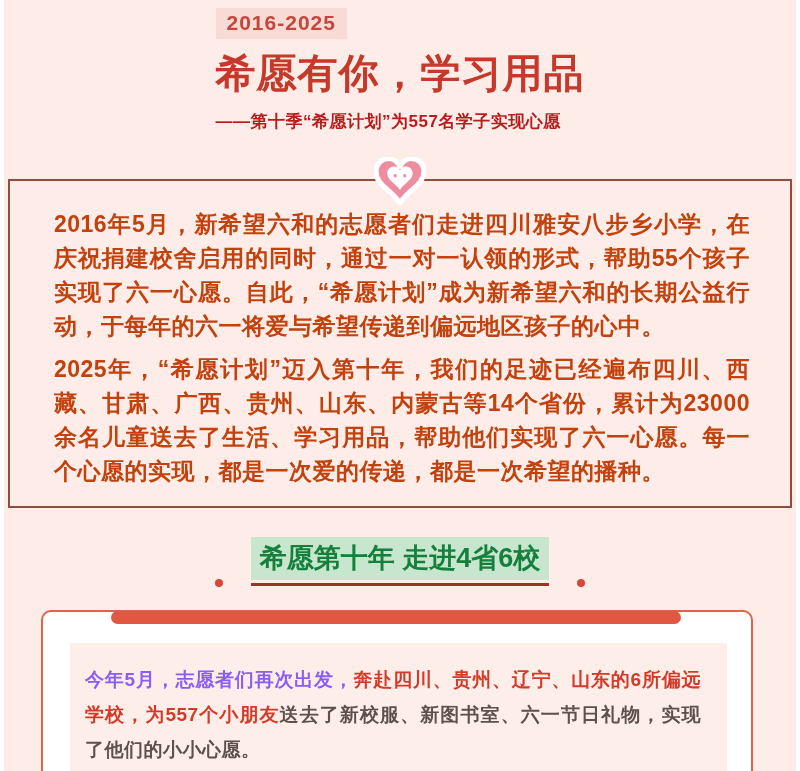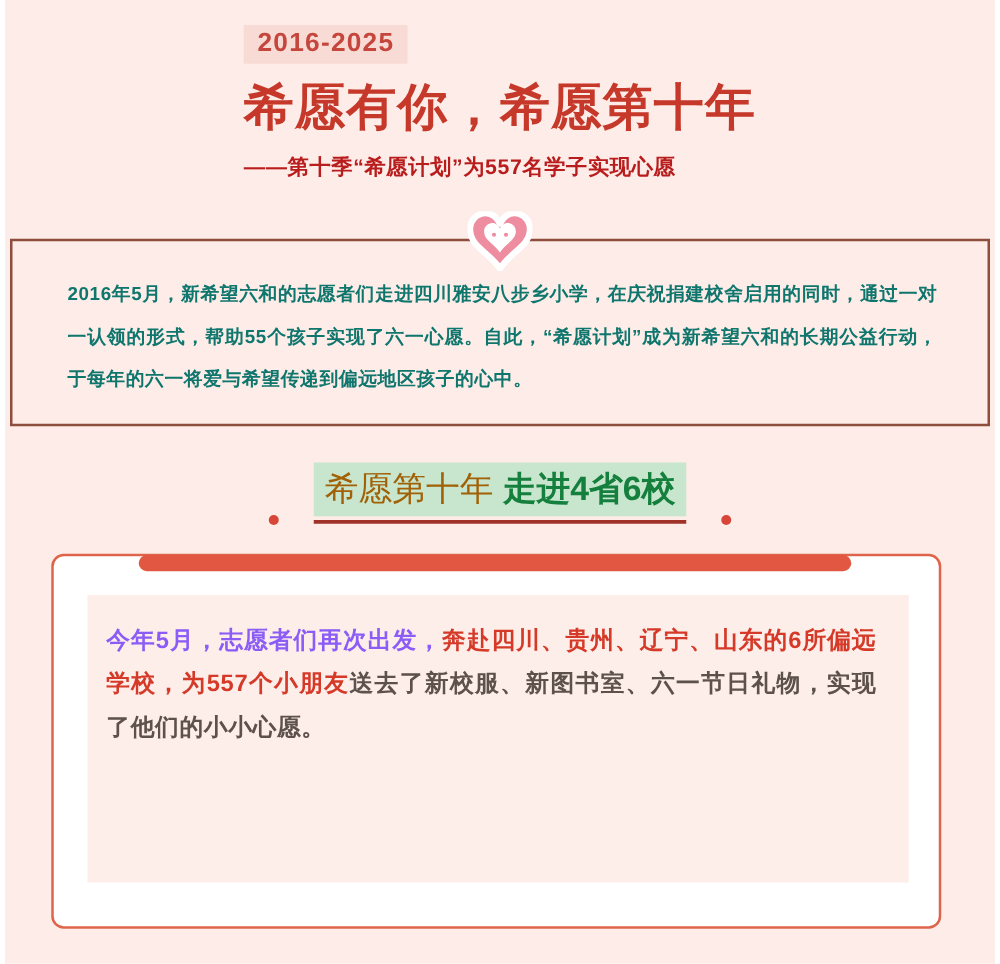--- a/index.html
+++ b/index.html
@@ -1,38 +1,38 @@
 <!DOCTYPE html>
 <html><head>
 <meta charset="utf-8">
 <style>
   * { margin:0; padding:0; box-sizing:border-box; }
   html,body { background:#ffffff; }
   body { width:800px; height:771px; font-family:"Liberation Sans","DejaVu Sans",sans-serif; overflow:hidden; }
   .content { margin:0 4px; background:#fdece7; height:771px; overflow:hidden; position:relative; }
 
   
-  .header-inner { width:fit-content; margin:12px auto; text-align:left; padding-top:8px; }
+  .header-inner { width:fit-content; margin:0 auto; text-align:left; padding-top:8px; }
   .badge { display:inline-block; background:#f8dbd4; color:#c5463c; font-weight:bold;
            font-size:21px; padding:3px 11px 4px; letter-spacing:1px; }
   .main-title { color:#c5382a; font-size:40px; font-weight:bold; margin-top:7px; letter-spacing:1px; }
   .subtitle { color:#b91c1c; font-size:17px; font-weight:bold; margin-top:9px; letter-spacing:0.5px; }
 
   
   .intro-box { position:relative; margin:46px 4px 0 4px; border:2px solid #8e4d3d;
                background:#fdece7; padding:26px 40px 18px 44px; }
   .heart-wrap { position:absolute; top:-24px; left:50%; transform:translateX(-50%); }
-  .intro-para { color:#0f766e; font-size:15px; line-height:34px; text-align:justify;
+  .intro-para { color:#c2410c; font-size:23px; line-height:34px; text-align:justify;
                 font-weight:bold; letter-spacing:0.5px; }
   .intro-para + .intro-para { margin-top:9px; }
 
   
   .section-header { position:relative; width:fit-content; margin:29px auto 0; }
   .green-box { background:#c7e6cd; padding:3px 9px 4px; font-size:27px; white-space:nowrap; }
-  .green-box .hl { color:#a16207; font-weight:normal; }
+  .green-box .hl { color:#15803d; font-weight:bold; }
   .green-box .rest { color:#15803d; font-weight:bold; }
   .underline-bar { height:3px; background:#a03227; margin-top:3px; }
   .dot { position:absolute; width:8px; height:8px; border-radius:50%; background:#d8463a; bottom:-1px; }
   .dot-left { left:-36px; } .dot-right { right:-36px; }
 
   
   .story-box { position:relative; margin:24px 43px 0 37px; background:#ffffff;
                border:2px solid #df644c; border-radius:10px; height:300px; }
   .red-bar { position:absolute; top:-1px; left:68px; right:70px; height:13px;
              background:#e25741; border-radius:7px; }
@@ -42,36 +42,37 @@
   .lead-bold { color:#d53a29; }
   .lead-post { color:#5d514c; }
 </style>
 </head>
 <body>
 
 <div class="content">
 
   <div class="header-inner">
     <span class="badge">2016-2025</span>
-    <div class="main-title">希愿有你，希愿第十年</div>
+    <div class="main-title">希愿有你，学习用品</div>
     <div class="subtitle">——第十季“希愿计划”为557名学子实现心愿</div>
   </div>
 
   <div class="intro-box">
     <div class="heart-wrap">
       <svg width="52" height="48" viewBox="0 0 32 32" aria-hidden="true">
         <path d="M23.6,2c-3.4,0-6.3,2.7-7.6,5.6C14.7,4.7,11.8,2,8.4,2C3.8,2,0,5.8,0,10.4
                  c0,9.4,9.5,11.9,16,21.2c6.1-9.3,16-12.1,16-21.2C32,5.8,28.2,2,23.6,2z" fill="#ee8da0" stroke="#ffffff" stroke-width="3.4" stroke-linejoin="round" transform="translate(0,-1)"></path>
         <path d="M23.6,2c-3.4,0-6.3,2.7-7.6,5.6C14.7,4.7,11.8,2,8.4,2C3.8,2,0,5.8,0,10.4
                  c0,9.4,9.5,11.9,16,21.2c6.1-9.3,16-12.1,16-21.2C32,5.8,28.2,2,23.6,2z" fill="#ffffff" transform="translate(7.5,5.2) scale(0.53)"></path>
         <circle cx="12.8" cy="12.5" r="1.1" fill="#ee8da0"></circle>
         <circle cx="19.2" cy="12.5" r="1.1" fill="#ee8da0"></circle>
       </svg>
     </div>
     <p class="intro-para">2016年5月，新希望六和的志愿者们走进四川雅安八步乡小学，在庆祝捐建校舍启用的同时，通过一对一认领的形式，帮助55个孩子实现了六一心愿。自此，“希愿计划”成为新希望六和的长期公益行动，于每年的六一将爱与希望传递到偏远地区孩子的心中。</p>
+    <p class="intro-para">2025年，“希愿计划”迈入第十年，我们的足迹已经遍布四川、西藏、甘肃、广西、贵州、山东、内蒙古等14个省份，累计为23000余名儿童送去了生活、学习用品，帮助他们实现了六一心愿。每一个心愿的实现，都是一次爱的传递，都是一次希望的播种。</p>
   </div>
 
   <div class="section-header">
     <span class="dot dot-left"></span>
     <div class="green-box">
       <span class="hl">希愿第十年</span><span class="rest"> 走进4省6校</span>
     </div>
     <div class="underline-bar"></div>
     <span class="dot dot-right"></span>
   </div>

